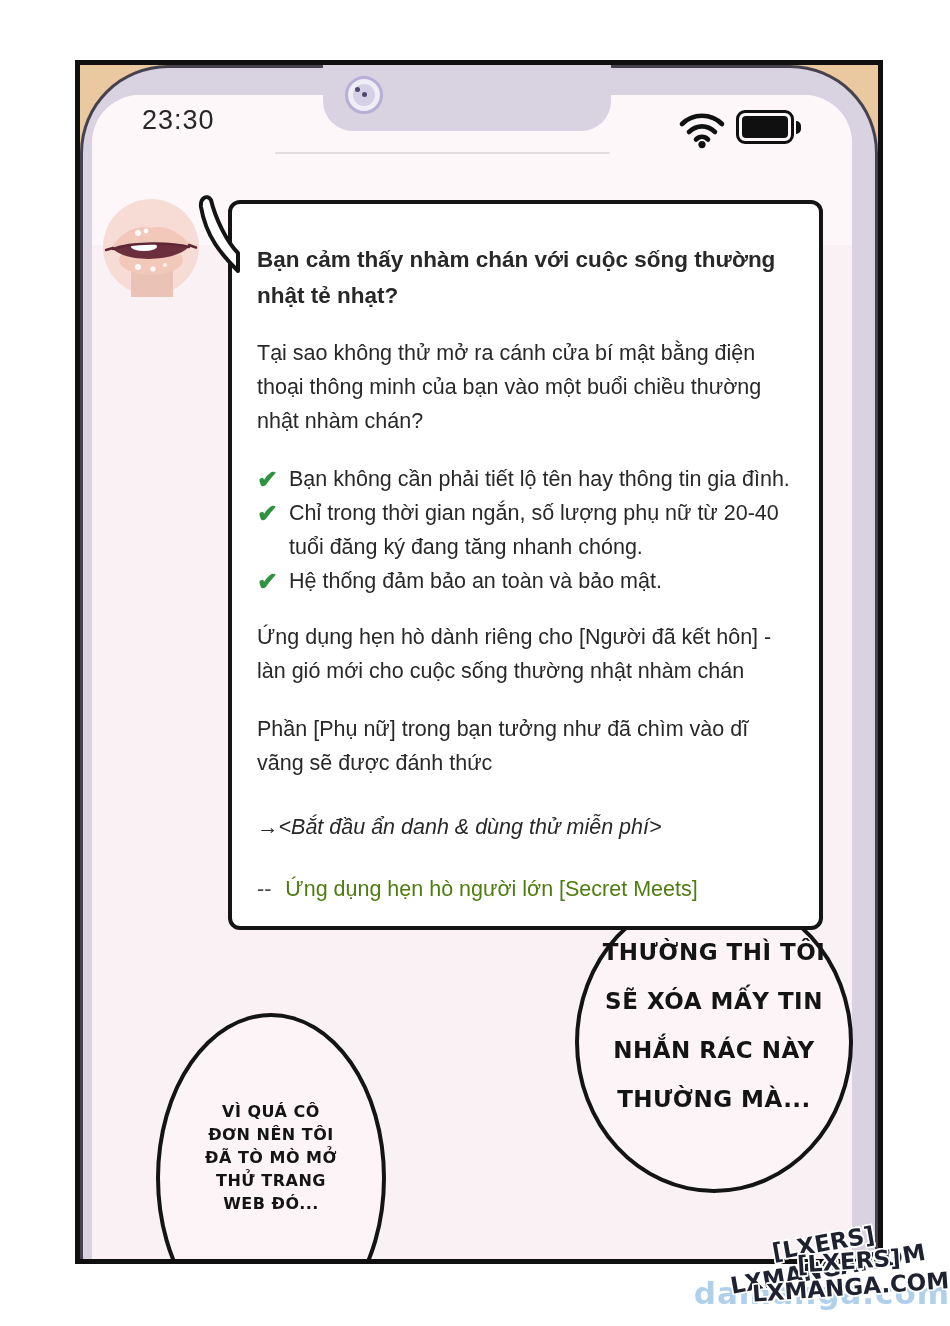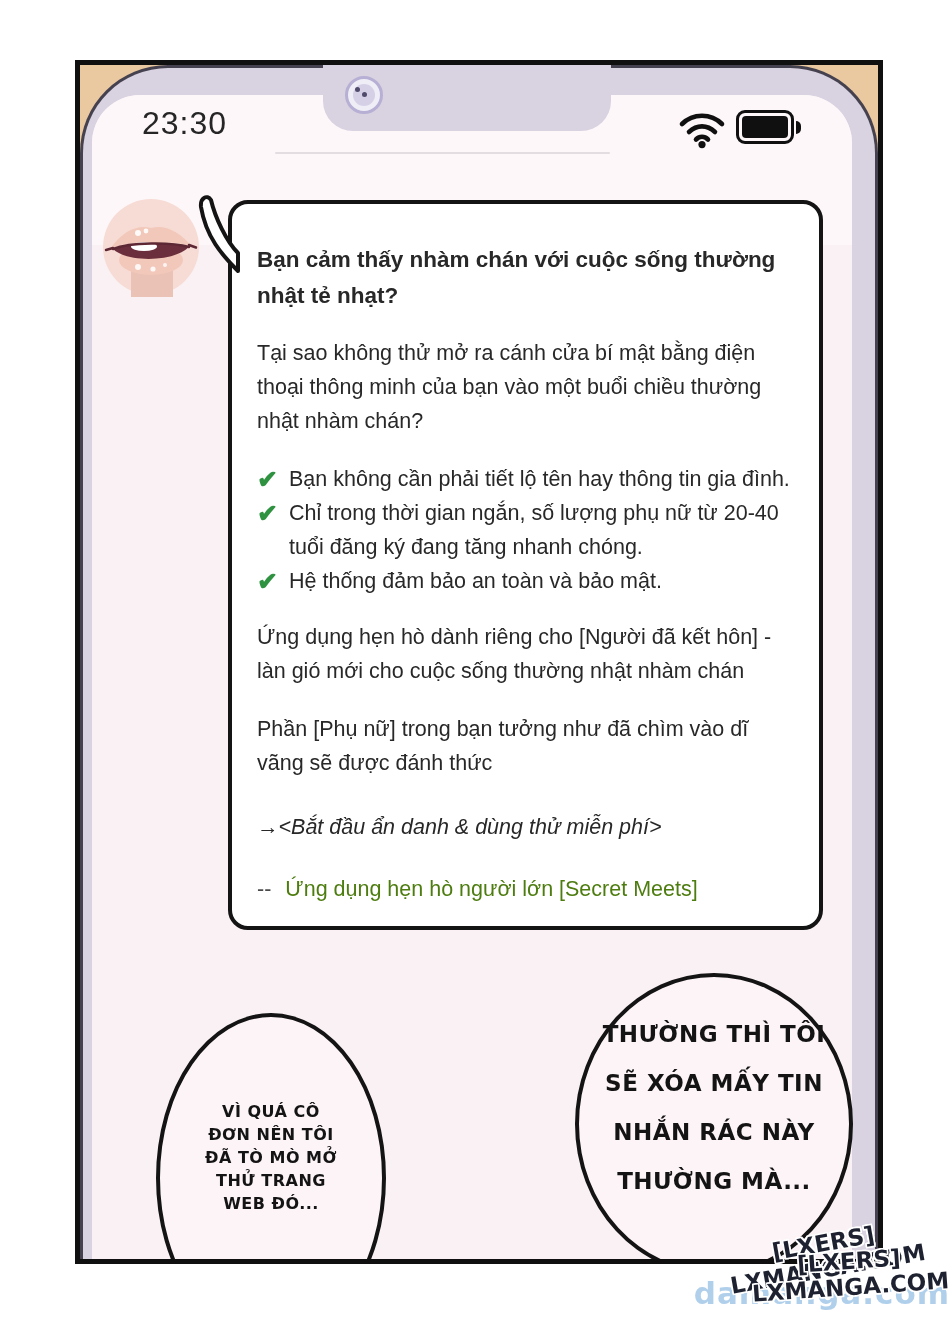--- a/index.html
+++ b/index.html
@@ -20,49 +20,49 @@
 
   .notch{position:absolute;left:243px;top:0;width:288px;height:66px;background:#d9d2e1;
          border-radius:0 0 30px 30px;}
   .camera{position:absolute;left:22px;top:11px;width:38px;height:38px;border-radius:50%;
           border:3px solid #b7b0d4;background:#efedf6;box-sizing:border-box;}
   .cam-core{position:absolute;inset:5px;background:#d6d0e7;border-radius:50%;}
   .cam-dot{position:absolute;width:5px;height:5px;border-radius:50%;background:#514b6b;}
   .cam-dot.d1{left:7px;top:8px;}
   .cam-dot.d2{left:14px;top:13px;}
 
-  .time{position:absolute;left:62px;top:40px;font-size:32px;color:#262626;letter-spacing:1px;}
+  .time{position:absolute;left:62px;top:40px;font-size:27px;color:#262626;letter-spacing:1px;}
   .wifi{position:absolute;left:598px;top:46px;width:48px;height:38px;}
   .battery{position:absolute;left:656px;top:45px;width:58px;height:34px;border:3.5px solid #101010;
            border-radius:9px;box-sizing:border-box;}
   .battery-fill{position:absolute;inset:3px;background:#101010;border-radius:4px;}
   .battery-nub{position:absolute;right:-10px;top:8px;width:5px;height:13px;background:#101010;
            border-radius:0 5px 5px 0;}
 
   
   .avatar{position:absolute;left:18px;top:132px;width:106px;height:106px;}
   .tail{position:absolute;left:104px;top:126px;width:56px;height:84px;z-index:12;}
   .msg{position:absolute;left:148px;top:135px;width:595px;height:730px;box-sizing:border-box;
-       background:#ffffff;border:4px solid #141414;border-radius:20px;z-index:10;
+       background:#ffffff;border:4px solid #141414;border-radius:12px;z-index:10;
        padding:38px 26px 0 25px;color:#282828;font-size:21.5px;line-height:1.58;}
   .msg-title{font-weight:bold;font-size:22.5px;margin:0 0 24px 0;}
   .msg-p{margin:0 0 24px 0;}
   .check-list{margin:0 0 22px 0;}
   .check-row{display:flex;align-items:flex-start;}
   .check{width:32px;flex:0 0 32px;color:#2f9240;font-size:25px;font-weight:bold;line-height:1.35;}
   .check-text{flex:1;}
   .msg-cta{margin:30px 0 28px 0;font-style:italic;}
   .link-prefix{color:#4a4a4a;margin-right:8px;}
   .link{color:#4d7c0f;cursor:pointer;}
 
   
   .tbubble{position:absolute;border-radius:50%;background:#fdf4f7;border:4px solid #141414;
            display:flex;flex-direction:column;justify-content:center;align-items:center;
            box-sizing:border-box;z-index:5;text-align:center;}
-  .tb-right{left:495px;top:908px;width:278px;height:302px;padding-bottom:34px;gap:23px;}
+  .tb-right{left:495px;top:826px;width:278px;height:302px;padding-bottom:34px;gap:23px;}
   .tb-left{left:76px;top:948px;width:230px;height:330px;padding-bottom:42px;gap:4px;}
   .tline{font-family:"DejaVu Sans",sans-serif;font-weight:bold;color:#141414;
          font-size:23px;letter-spacing:.5px;white-space:nowrap;}
   .tb-left .tline{font-size:16px;}
 
   
   .watermark{position:absolute;left:700px;top:1233px;width:250px;height:93px;z-index:50;}
   .wm-blue{position:absolute;right:0;top:42px;font-family:"DejaVu Sans",sans-serif;
            font-weight:bold;font-size:31px;letter-spacing:1px;color:rgba(110,168,218,.55);}
   .wm-dark{position:absolute;text-align:center;font-family:"DejaVu Sans",sans-serif;

